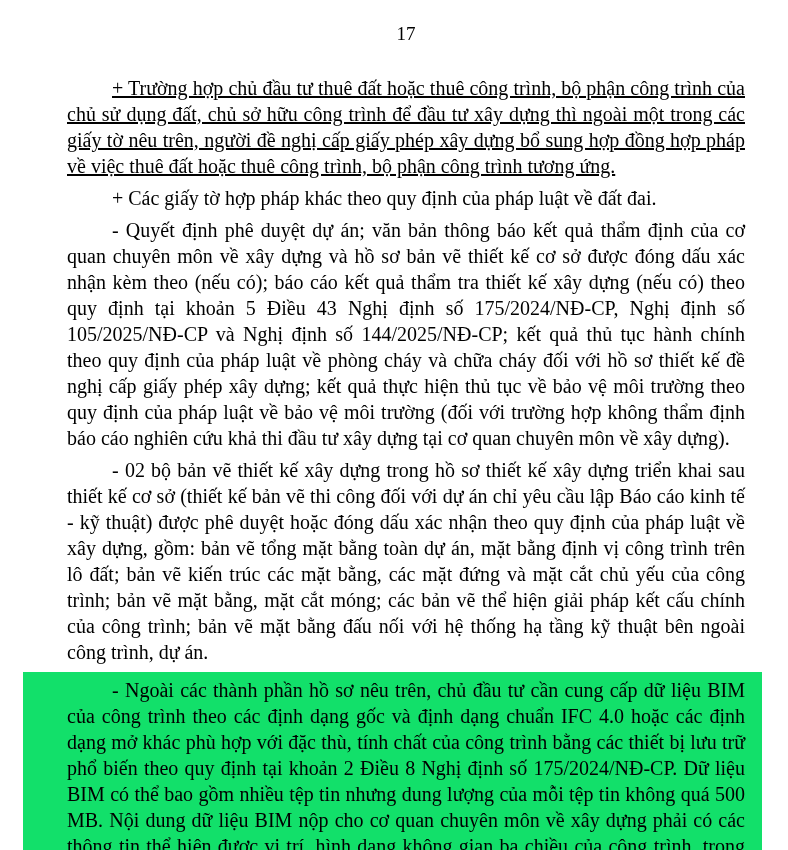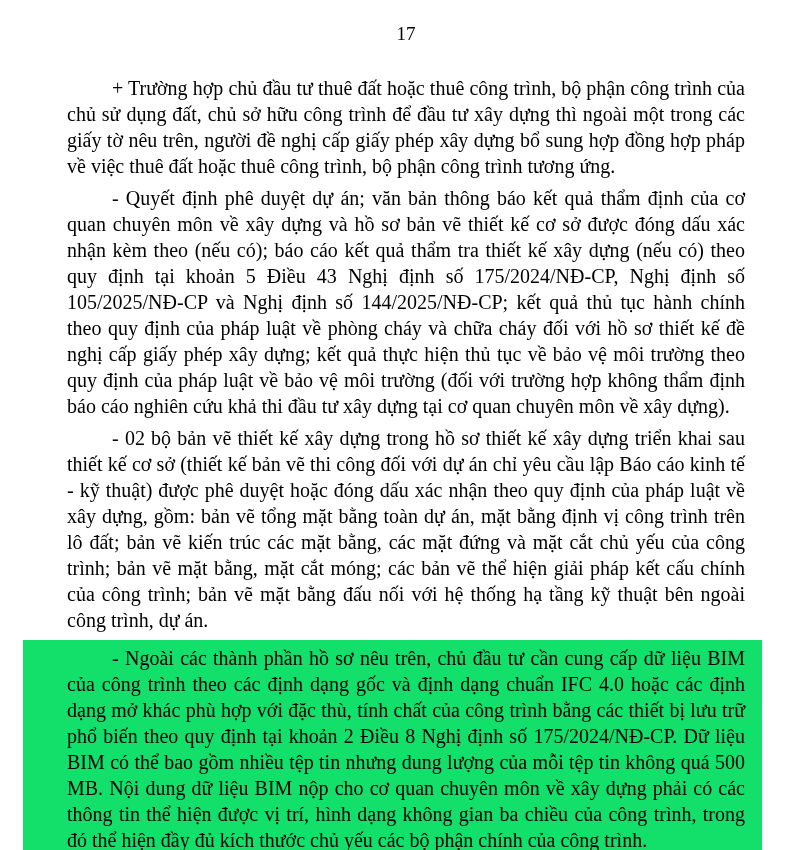--- a/index.html
+++ b/index.html
@@ -29,38 +29,40 @@
   }
   .para {
     font-size: 20px;
     line-height: 26px;
     text-align: justify;
     text-indent: 45px;
     margin: 6px 0 0 0;
   }
   .para.first {
     margin-top: 0;
+    text-decoration: underline;
   }
   .para.highlight {
     margin-left: -44px;
     padding-left: 44px;
     margin-right: -17px;
     padding-right: 17px;
     padding-top: 5px;
     padding-bottom: 90px;
     margin-top: 7px;
   }
 </style>
 </head>
 <body style="color: rgb(0, 0, 0);">
 
 <div class="page">
   <div class="page-number">17</div>
 
   <p class="para first">+ Trường hợp chủ đầu tư thuê đất hoặc thuê công trình, bộ phận công trình của chủ sử dụng đất, chủ sở hữu công trình để đầu tư xây dựng thì ngoài một trong các giấy tờ nêu trên, người đề nghị cấp giấy phép xây dựng bổ sung hợp đồng hợp pháp về việc thuê đất hoặc thuê công trình, bộ phận công trình tương ứng.</p>
 
+  <p class="para">+ Các giấy tờ hợp pháp khác theo quy định của pháp luật về đất đai.</p>
 
   <p class="para">- Quyết định phê duyệt dự án; văn bản thông báo kết quả thẩm định của cơ quan chuyên môn về xây dựng và hồ sơ bản vẽ thiết kế cơ sở được đóng dấu xác nhận kèm theo (nếu có); báo cáo kết quả thẩm tra thiết kế xây dựng (nếu có) theo quy định tại khoản 5 Điều 43 Nghị định số 175/2024/NĐ-CP, Nghị định số 105/2025/NĐ-CP và Nghị định số 144/2025/NĐ-CP; kết quả thủ tục hành chính theo quy định của pháp luật về phòng cháy và chữa cháy đối với hồ sơ thiết kế đề nghị cấp giấy phép xây dựng; kết quả thực hiện thủ tục về bảo vệ môi trường theo quy định của pháp luật về bảo vệ môi trường (đối với trường hợp không thẩm định báo cáo nghiên cứu khả thi đầu tư xây dựng tại cơ quan chuyên môn về xây dựng).</p>
 
   <p class="para">- 02 bộ bản vẽ thiết kế xây dựng trong hồ sơ thiết kế xây dựng triển khai sau thiết kế cơ sở (thiết kế bản vẽ thi công đối với dự án chỉ yêu cầu lập Báo cáo kinh tế - kỹ thuật) được phê duyệt hoặc đóng dấu xác nhận theo quy định của pháp luật về xây dựng, gồm: bản vẽ tổng mặt bằng toàn dự án, mặt bằng định vị công trình trên lô đất; bản vẽ kiến trúc các mặt bằng, các mặt đứng và mặt cắt chủ yếu của công trình; bản vẽ mặt bằng, mặt cắt móng; các bản vẽ thể hiện giải pháp kết cấu chính của công trình; bản vẽ mặt bằng đấu nối với hệ thống hạ tầng kỹ thuật bên ngoài công trình, dự án.</p>
 
   <p class="para highlight" style="background: rgb(18, 224, 106);">- Ngoài các thành phần hồ sơ nêu trên, chủ đầu tư cần cung cấp dữ liệu BIM của công trình theo các định dạng gốc và định dạng chuẩn IFC 4.0 hoặc các định dạng mở khác phù hợp với đặc thù, tính chất của công trình bằng các thiết bị lưu trữ phổ biến theo quy định tại khoản 2 Điều 8 Nghị định số 175/2024/NĐ-CP. Dữ liệu BIM có thể bao gồm nhiều tệp tin nhưng dung lượng của mỗi tệp tin không quá 500 MB. Nội dung dữ liệu BIM nộp cho cơ quan chuyên môn về xây dựng phải có các thông tin thể hiện được vị trí, hình dạng không gian ba chiều của công trình, trong đó thể hiện đầy đủ kích thước chủ yếu các bộ phận chính của công trình.</p>
 </div>
 
 </body></html>

